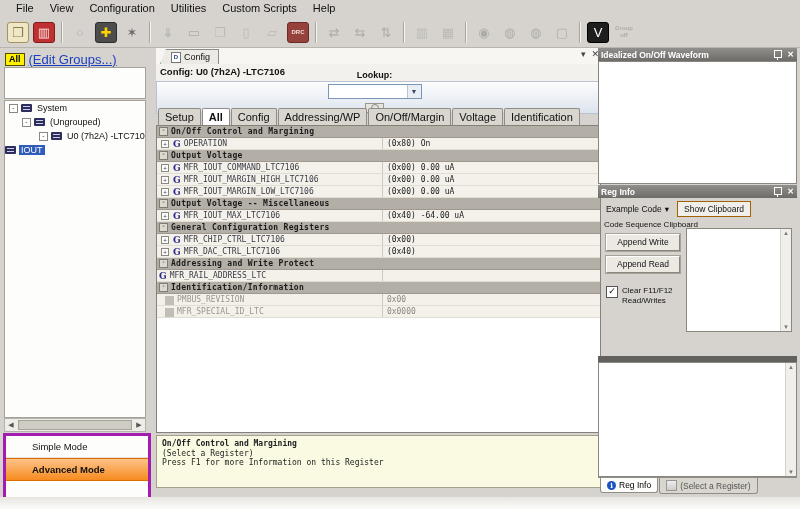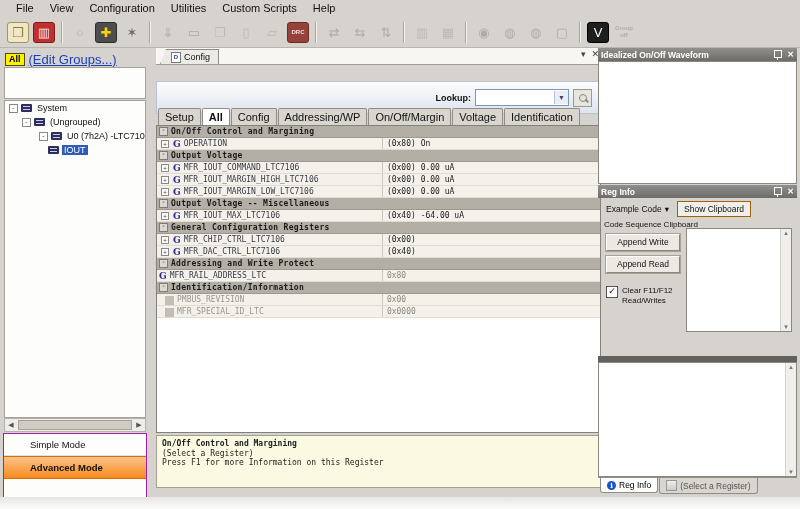--- a/index.html
+++ b/index.html
@@ -26,31 +26,31 @@
   .tree-row{display:flex;align-items:center;height:14px;white-space:nowrap;}
   .expando{display:inline-block;width:7px;height:7px;border:1px solid #8b887f;background:#fff;font-size:7px;line-height:6px;text-align:center;color:#444;margin-right:3px;flex:none;}
   .chip-icon{display:inline-block;width:11px;height:8px;background:#2e2e5e;border-radius:1px;margin-right:3px;flex:none;position:relative;}
   .chip-icon::before{content:"";position:absolute;left:2px;top:2px;width:7px;height:1px;background:#cfcfe8;}
   .chip-icon::after{content:"";position:absolute;left:2px;top:5px;width:7px;height:1px;background:#cfcfe8;}
   .tree-label{padding:0 2px;}
   .tree-row.selected .tree-label{background:#2e5cb8;color:#fff;}
   .hscroll{position:absolute;left:2px;top:370px;width:140px;height:12px;background:#efede8;border:1px solid #b5b2ab;display:flex;align-items:center;}
   .hs-arrow{width:12px;text-align:center;font-size:7px;color:#555;}
   .hs-thumb{flex:1;height:8px;background:#cfccc4;border:1px solid #a5a29a;margin:0 1px;}
-  .modebox{position:absolute;left:1px;top:385px;width:142px;height:63px;background:#fdfdfb;border:1px solid #a21caf;}
+  .modebox{position:absolute;left:1px;top:385px;width:142px;height:63px;background:#fdfdfb;border:3px solid #a21caf;}
   .mode-row{height:21px;display:flex;align-items:center;padding-left:26px;font-size:9.5px;border-bottom:1px solid #e4e2db;}
   .mode-row.active{background:linear-gradient(#fdc389,#f68b1f);border-top:1px solid #d96f00;border-bottom:1px solid #d96f00;font-weight:bold;}
   
   .center{position:absolute;left:156px;top:48px;width:447px;height:449px;}
   .doctab-bar{position:absolute;left:0;top:0;right:0;height:16px;background:#f7f6f3;border-bottom:1px solid #9c9a93;}
   .doctab{position:absolute;left:4px;top:1px;height:14px;display:flex;align-items:center;gap:3px;padding:0 8px 0 10px;background:#eceae5;border:1px solid #8f8d86;border-bottom:none;font-size:9px;clip-path:polygon(6px 0,100% 0,100% 100%,0 100%);}
   .dpage{display:inline-block;width:8px;height:9px;background:#fff;border:1px solid #777;font-size:6px;line-height:8px;text-align:center;color:#223a8e;font-weight:bold;}
   .dock-ctrls{position:absolute;right:4px;top:1px;display:flex;gap:6px;font-size:9px;color:#444;align-items:center;}
   .cfg-title{position:absolute;left:0;top:16px;right:0;height:15px;background:#f2f1ed;font-size:9.5px;font-weight:bold;padding:2px 0 0 4px;border-bottom:1px solid #c6c3bb;}
-  .lookup-row{position:absolute;left:0;top:33px;right:2px;height:33px;background:linear-gradient(#fdfdfe,#dde4ee);border:1px solid #b8c2d2;display:flex;align-items:center;justify-content:flex-end;gap:4px;padding-right:8px;box-sizing:border-box;}
+  .lookup-row{position:absolute;left:0;top:33px;right:2px;height:33px;background:linear-gradient(#fdfdfe,#dde4ee);border:1px solid #b8c2d2;display:flex;align-items:center;justify-content:flex-end;gap:4px;padding-right:8px;box-sizing:border-box;flex-direction:column;}
   .lookup-label{font-size:9px;font-weight:bold;}
   .lookup-combo{width:92px;height:15px;background:#fff;border:1px solid #7a96b8;display:flex;align-items:center;justify-content:flex-end;}
   .combo-arrow{width:13px;height:13px;font-size:7px;line-height:13px;text-align:center;color:#446;background:#e9eef5;border-left:1px solid #b5c3d6;}
   .lookup-btn{width:17px;height:16px;background:#e7e5df;border:1px solid #9b988f;display:flex;align-items:center;justify-content:center;}
   .mag{width:6px;height:6px;border:1.5px solid #8a887f;border-radius:50%;position:relative;}
   .mag::after{content:"";position:absolute;left:5px;top:5px;width:4px;height:1.5px;background:#8a887f;transform:rotate(45deg);}
   .tabstrip{position:absolute;left:2px;top:60px;right:2px;height:17px;display:flex;align-items:flex-end;gap:1px;font-size:11px;}
   .ctab{padding:2px 6px 2px 6px;background:#d9d6cf;border:1px solid #8f8d86;border-bottom:none;border-radius:2px 2px 0 0;}
   .ctab.sel{background:#fff;font-weight:bold;position:relative;top:1px;padding-bottom:3px;}
   .regtable{position:absolute;left:0;top:77px;right:2px;height:308px;background:#fff;border:1px solid #83817a;font-family:"DejaVu Sans Mono",monospace;font-size:8px;overflow:hidden;box-sizing:border-box;}
@@ -206,21 +206,21 @@
         <div class="tree-row" style="padding-left: 17px;">
           <span class="expando">-</span>
           <span class="chip-icon"></span>
           <span class="tree-label">(Ungrouped)</span>
         </div>
         <div class="tree-row" style="padding-left: 34px;">
           <span class="expando">-</span>
           <span class="chip-icon"></span>
           <span class="tree-label">U0 (7h2A) -LTC7106</span>
         </div>
-        <div class="tree-row selected" style="padding-left: 43px;">
+        <div class="tree-row selected" style="">
           <span class="chip-icon"></span>
           <span class="tree-label">IOUT</span>
         </div>
       </div>
     <div class="hscroll">
       <span class="hs-arrow">◀</span>
       <span class="hs-thumb"></span>
       <span class="hs-arrow">▶</span>
     </div>
     <div class="modebox">
@@ -237,20 +237,21 @@
     <div class="doctab-bar">
       <div class="doctab">
         <span class="dpage">D</span>
         <span>Config</span>
       </div>
       <div class="dock-ctrls">
         <span>▾</span>
         <span>✕</span>
       </div>
     </div>
+    <div class="cfg-title">Config: U0 (7h2A) -LTC7106</div>
     <div class="lookup-row">
       <span class="lookup-label">Lookup:</span>
       <span class="lookup-combo">
         <span class="combo-arrow">▼</span>
       </span>
       <span class="lookup-btn">
         <span class="mag"></span>
       </span>
     </div>
     <div class="tabstrip">
@@ -337,21 +338,20 @@
         </div>
         <div class="sec-row">
           <span class="sec-box">-</span>
           <span class="sec-title">Addressing and Write Protect</span>
         </div>
         <div class="reg-row">
           <span class="cell-name">
             <span class="gicon">G</span>
             <span class="reg-name">MFR_RAIL_ADDRESS_LTC</span>
           </span>
-          <span class="cell-val muted">0x80</span>
         </div>
         <div class="sec-row">
           <span class="sec-box">-</span>
           <span class="sec-title">Identification/Information</span>
         </div>
         <div class="reg-row disabled">
           <span class="cell-name">
             <span class="gutterblock"></span>
             <span class="reg-name">PMBUS_REVISION</span>
           </span>

